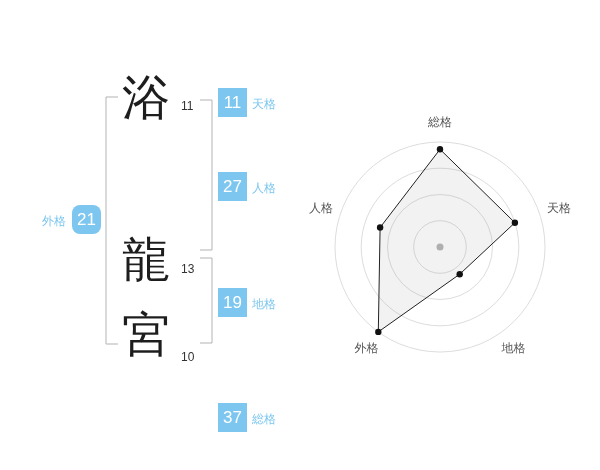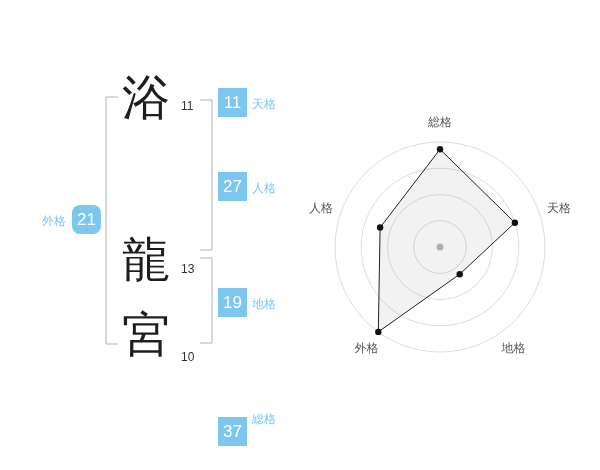--- a/index.html
+++ b/index.html
@@ -83,21 +83,21 @@
 
   <div class="badge" style="left:218px; top:172px;">27</div>
   <div class="kaku-label" style="left:252px; top:180px;">人格</div>
 
   <div class="badge" style="left:218px; top:288px;">19</div>
   <div class="kaku-label" style="left:252px; top:296px;">地格</div>
 
   <div class="kaku-label" style="left:42px; top:213px;">外格</div>
   <div class="badge" style="left:72px; top:205px;border-radius:8px;">21</div>
 
-  <div class="badge" style="left:218px; top:417px;">37</div>
+  <div class="badge" style="left:218px; top:403px;">37</div>
   <div class="kaku-label" style="left:252px; top:411px;">総格</div>
 
   <svg id="radar-svg" class="radar" width="340" height="320" viewBox="0 0 340 320">
       <circle cx="165" cy="155" r="105.0" fill="none" stroke="#dddddd"></circle>
       <circle cx="165" cy="155" r="78.8" fill="none" stroke="#dddddd"></circle>
       <circle cx="165" cy="155" r="52.5" fill="none" stroke="#dddddd"></circle>
       <circle cx="165" cy="155" r="26.3" fill="none" stroke="#dddddd"></circle>
       <circle cx="165" cy="155" r="3.5" fill="#b5b5b5"></circle>
       <polygon points="165.0,57.3 239.9,130.7 184.7,182.2 103.3,239.9 105.1,135.5" fill="rgba(130,130,130,0.10)" stroke="#222222" stroke-width="1"></polygon>
       <circle cx="165.0" cy="57.3" r="3.2" fill="#111111"></circle>

